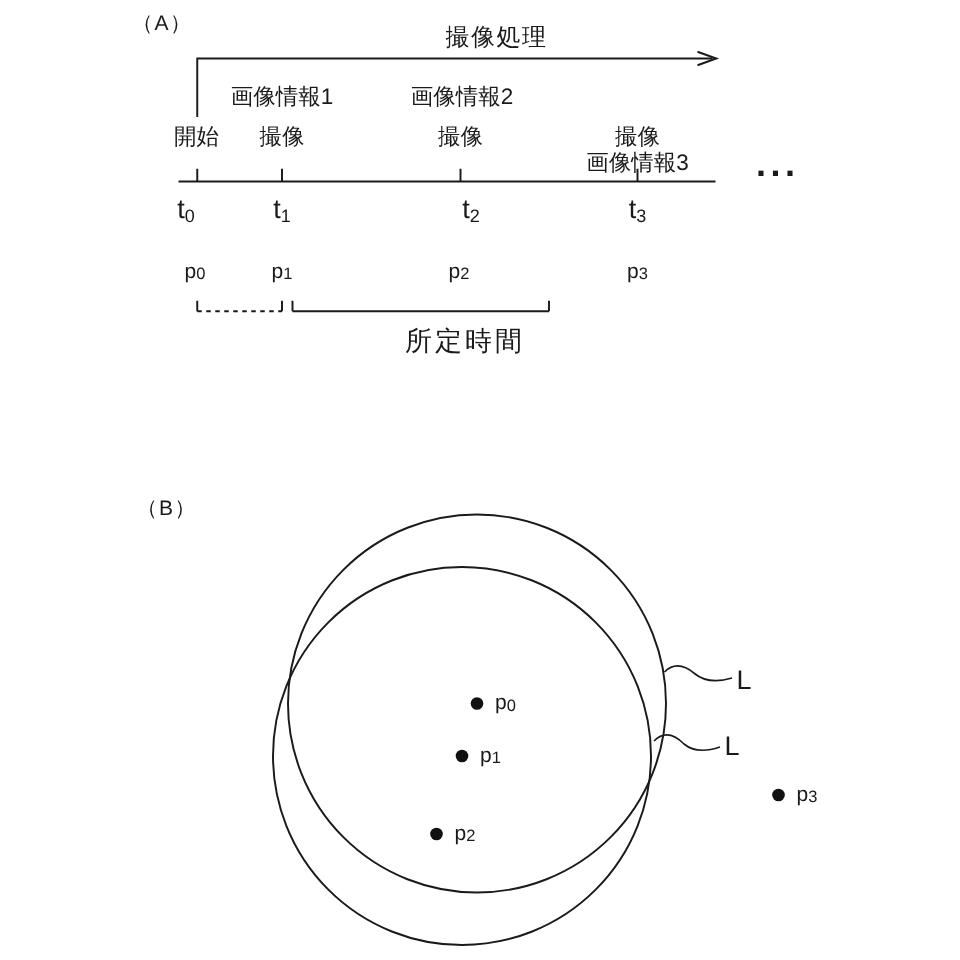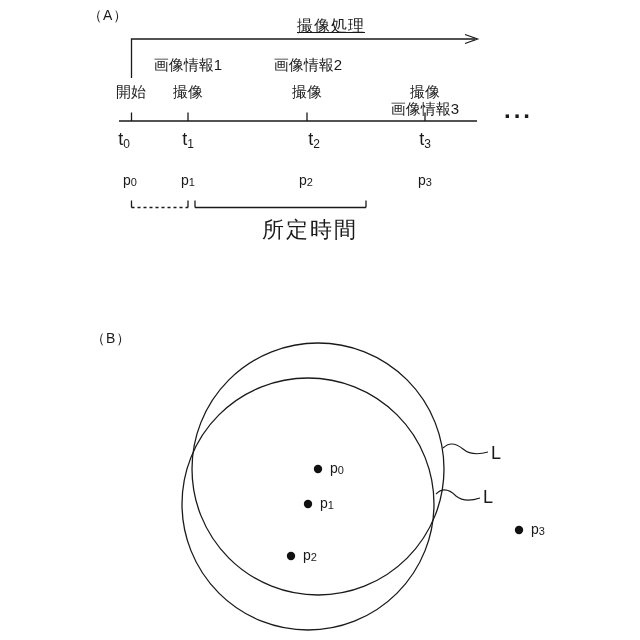--- a/index.html
+++ b/index.html
@@ -30,21 +30,21 @@
   .cx { transform: translateX(-50%); }
   .cy { transform: translateY(-50%); }
   .panel-label { font-size: 14px; letter-spacing: 1px; }
   .process-title { font-size: 16px; letter-spacing: 1px; }
   .info-label { font-size: 15px; }
   .event-label { font-size: 15px; }
   .time-label { font-size: 18px; }
   .time-label .sub { font-size: 12px; vertical-align: -3px; }
   .pos-label { font-size: 14px; }
   .pos-label .sub { font-size: 11px; vertical-align: -1px; }
-  .duration-label { font-size: 22px; letter-spacing: 2px; }
+  .duration-label { font-size: 18px; letter-spacing: 2px; }
   .ellipsis { font-size: 24px; font-weight: bold; letter-spacing: 3px; }
   .b-point-label { font-size: 14px; }
   .b-point-label .sub { font-size: 11px; vertical-align: -1px; }
   .l-label { font-size: 18px; }
 </style>
 </head>
 <body>
 
 <div class="canvas">
 
@@ -79,21 +79,21 @@
       <circle cx="318" cy="469" r="4.2"></circle>
       <circle cx="308" cy="504" r="4.2"></circle>
       <circle cx="291" cy="556" r="4.2"></circle>
       <circle cx="519" cy="530" r="4.2"></circle>
     </g>
   </svg>
 
   <div>
     <span class="txt panel-label" style="left:88px; top:8px;">（A）</span>
 
-    <span class="txt process-title cx" style="left:331px; top:17px;text-decoration:underline;">撮像処理</span>
+    <span class="txt process-title cx" style="left:331px; top:17px;">撮像処理</span>
 
     <span class="txt info-label cx" style="left:188px; top:57px;text-align:right;">画像情報1</span>
     <span class="txt info-label cx" style="left:308px; top:57px;">画像情報2</span>
     <span class="txt info-label cx" style="left:425px; top:57px;margin-top:44px;">画像情報3</span>
 
     <span class="txt event-label cx" style="left:131px; top:84px;text-align:center;">開始</span>
     <span class="txt event-label cx" style="left:188px; top:84px;">撮像</span>
     <span class="txt event-label cx" style="left:307px; top:84px;">撮像</span>
     <span class="txt event-label cx" style="left:425px; top:84px;">撮像</span>
 

